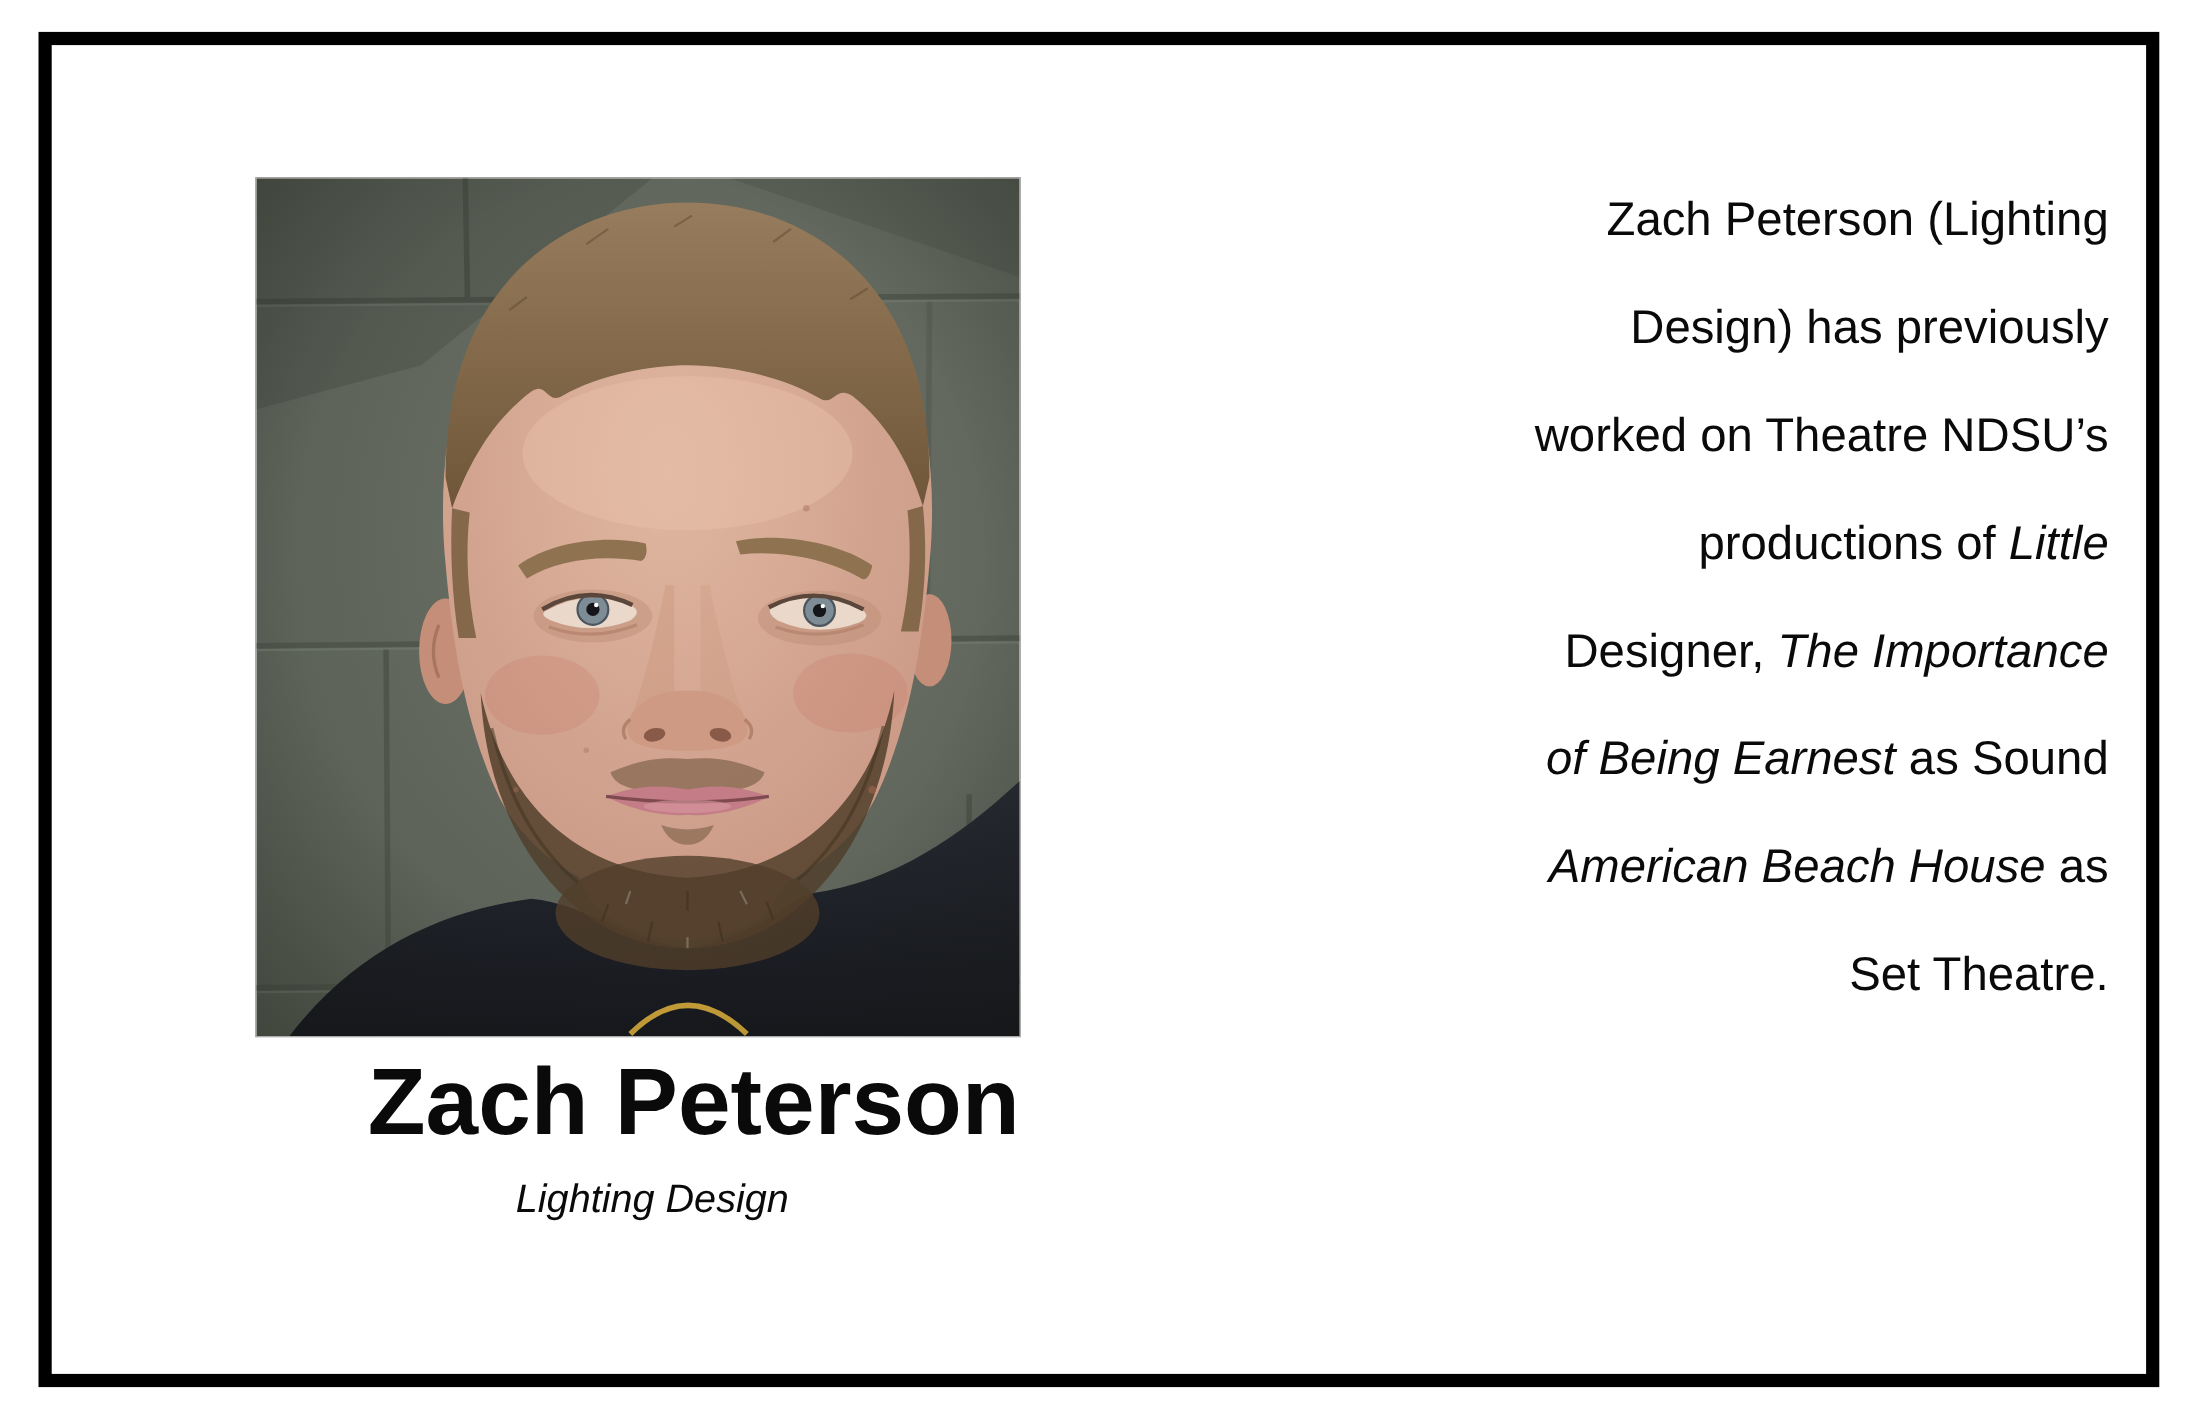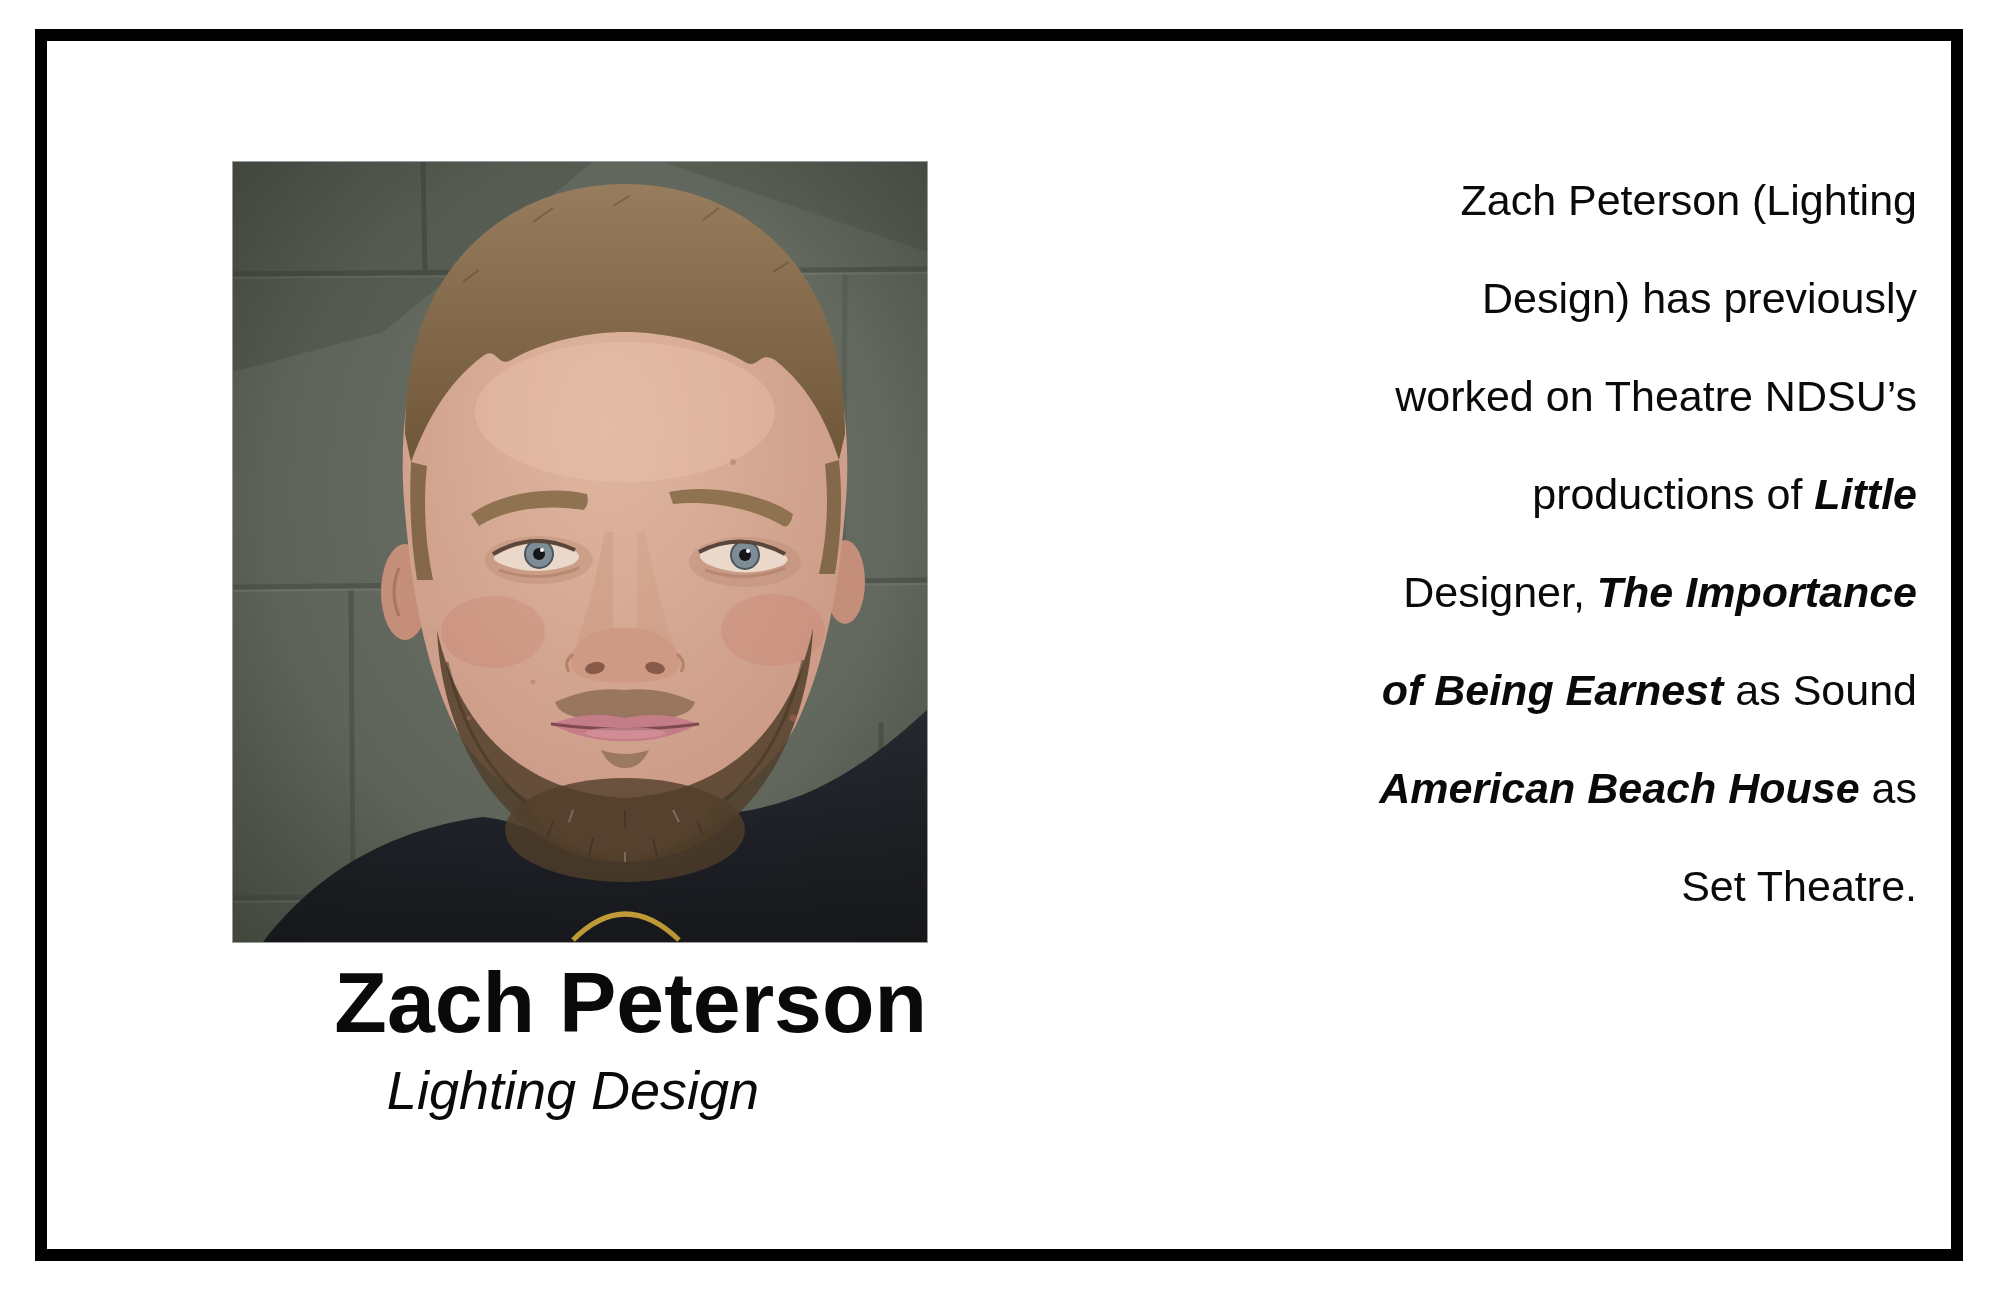--- a/index.html
+++ b/index.html
@@ -33,32 +33,32 @@
     position:absolute;left:233px;top:162px;width:694px;height:780px;
     outline:1px solid #9a9a9a;
   }
   .photo svg{display:block;}
   .person-name{
     position:absolute;left:233px;top:958px;width:694px;
     text-align:right;font-size:86px;font-weight:700;line-height:88px;
     white-space:nowrap;
   }
   .person-role{
-    position:absolute;left:226px;top:1064px;width:694px;
-    text-align:center;font-size:54px;font-style:italic;line-height:52px;
+    position:absolute;left:246px;top:1064px;width:694px;
+    text-align:center;font-size:36px;font-style:italic;line-height:52px;
     white-space:nowrap;
   }
   .bio{
     position:absolute;left:987px;top:151px;width:930px;
   }
   .bio-line{
     height:98px;line-height:98px;font-size:43px;text-align:right;
     white-space:nowrap;
   }
-  .bio-line .it{font-style:italic;font-weight:bold;}
+  .bio-line .it{font-style:italic;}
 </style>
 </head>
 <body>
 
 <div class="canvas">
 
   <div class="frame"></div>
 
   <div class="photo">
     <svg width="694" height="780" viewBox="0 0 694 780">

